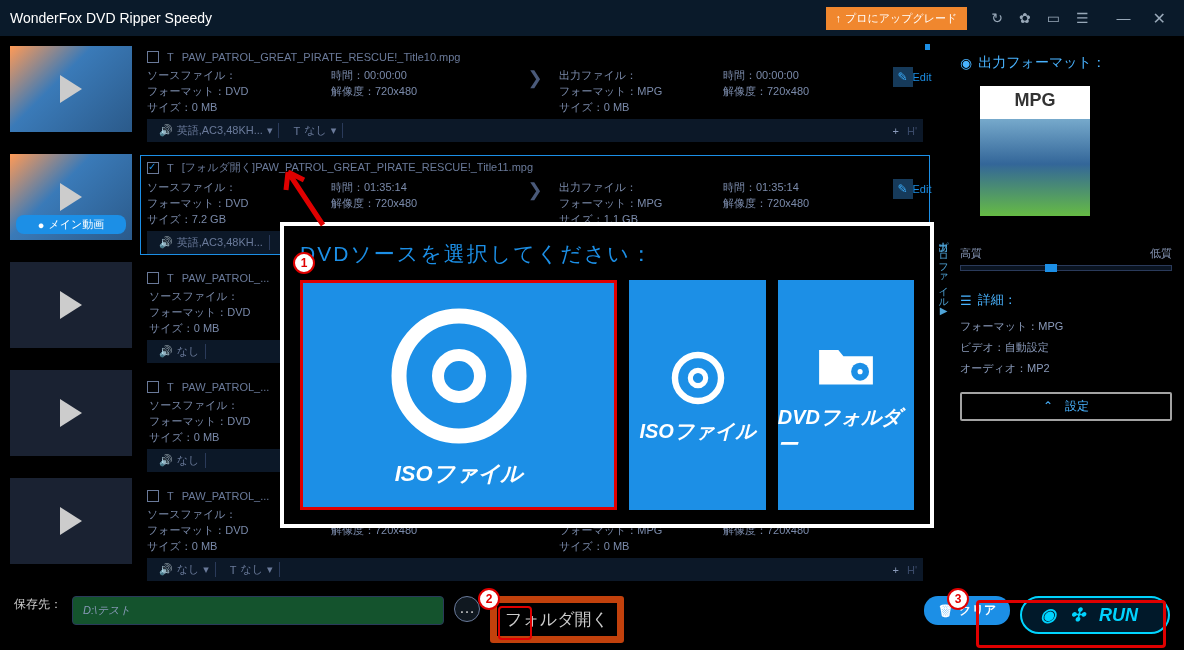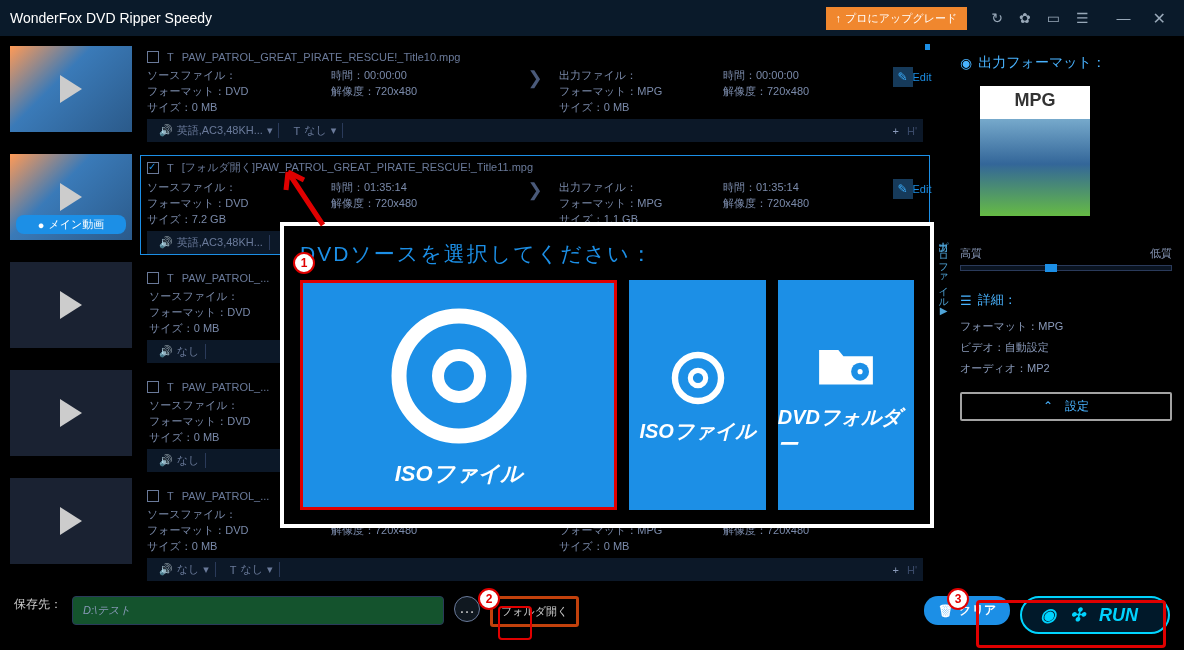--- a/index.html
+++ b/index.html
@@ -60,21 +60,21 @@
 .slider-track { height: 6px; background: #0a1422; margin: 4px 0 14px 0; border: 1px solid #2a3a5a; position: relative; }
 .slider-track .knob { position: absolute; left: 40%; top: -2px; width: 12px; height: 8px; background: #1c8fe6; }
 .details-title { color: #49b3ff; font-size: 13px; display: flex; align-items: center; gap: 6px; margin: 20px 0 10px 0; }
 .details-line { font-size: 11px; color: #8a9aba; margin: 6px 0; }
 .settings-btn { margin-top: 16px; color: #49b3ff; border: 2px solid #a3a3a3; padding: 4px 0; text-align: center; font-size: 12px; cursor: pointer; border-radius: 2px; }
 
 .bottom-bar { height: 54px; display: flex; align-items: flex-start; padding: 0 14px; gap: 10px; }
 .bottom-bar .save-lbl { font-size: 12px; color: #ccc; }
 .bottom-bar .path-box { width: 372px; background: #14532d; border: 1px solid #2a3a5a; color: #8a9aba; font-size: 11px; padding: 6px 10px; border-radius: 4px; font-style: italic; }
 .bottom-bar .browse { width: 26px; height: 26px; border: 1px solid #6a7a9a; border-radius: 50%; background: #101820; color: #ccc; text-align: center; line-height: 22px; cursor: pointer; }
-.bottom-bar .open-folder { font-size: 11px; color: #ccc; padding: 5px 8px; border: 3px solid #c2410c; border-radius: 3px; cursor: pointer; }
+.bottom-bar .open-folder { font-size: 17px; color: #ccc; padding: 5px 8px; border: 7px solid #c2410c; border-radius: 3px; cursor: pointer; }
 .bottom-bar .spacer { flex: 1; }
 .bottom-bar .clear-btn { background: #1c8fe6; color: #fff; font-size: 12px; font-weight: bold; padding: 6px 14px; border-radius: 14px; display: flex; align-items: center; gap: 6px; cursor: pointer; }
 .bottom-bar .run-btn { border: 2px solid #00d4ff; color: #00d4ff; font-size: 18px; font-weight: bold; font-style: italic; padding: 6px 30px 6px 18px; border-radius: 20px; display: flex; align-items: center; gap: 14px; cursor: pointer; background: #01192a; }
 .run-outline { position: absolute; border: 3px solid #e00000; border-radius: 4px; z-index: 80; pointer-events: none; right: 18px; bottom: 2px; width: 190px; height: 48px; }
 .browse-outline { position: absolute; border: 2px solid #e00000; border-radius: 4px; z-index: 80; pointer-events: none; left: 498px; bottom: 10px; width: 34px; height: 34px; }
 
 svg.disc-icon circle { fill: none; stroke: #fff; }
 </style>
 </head>
 <body>

